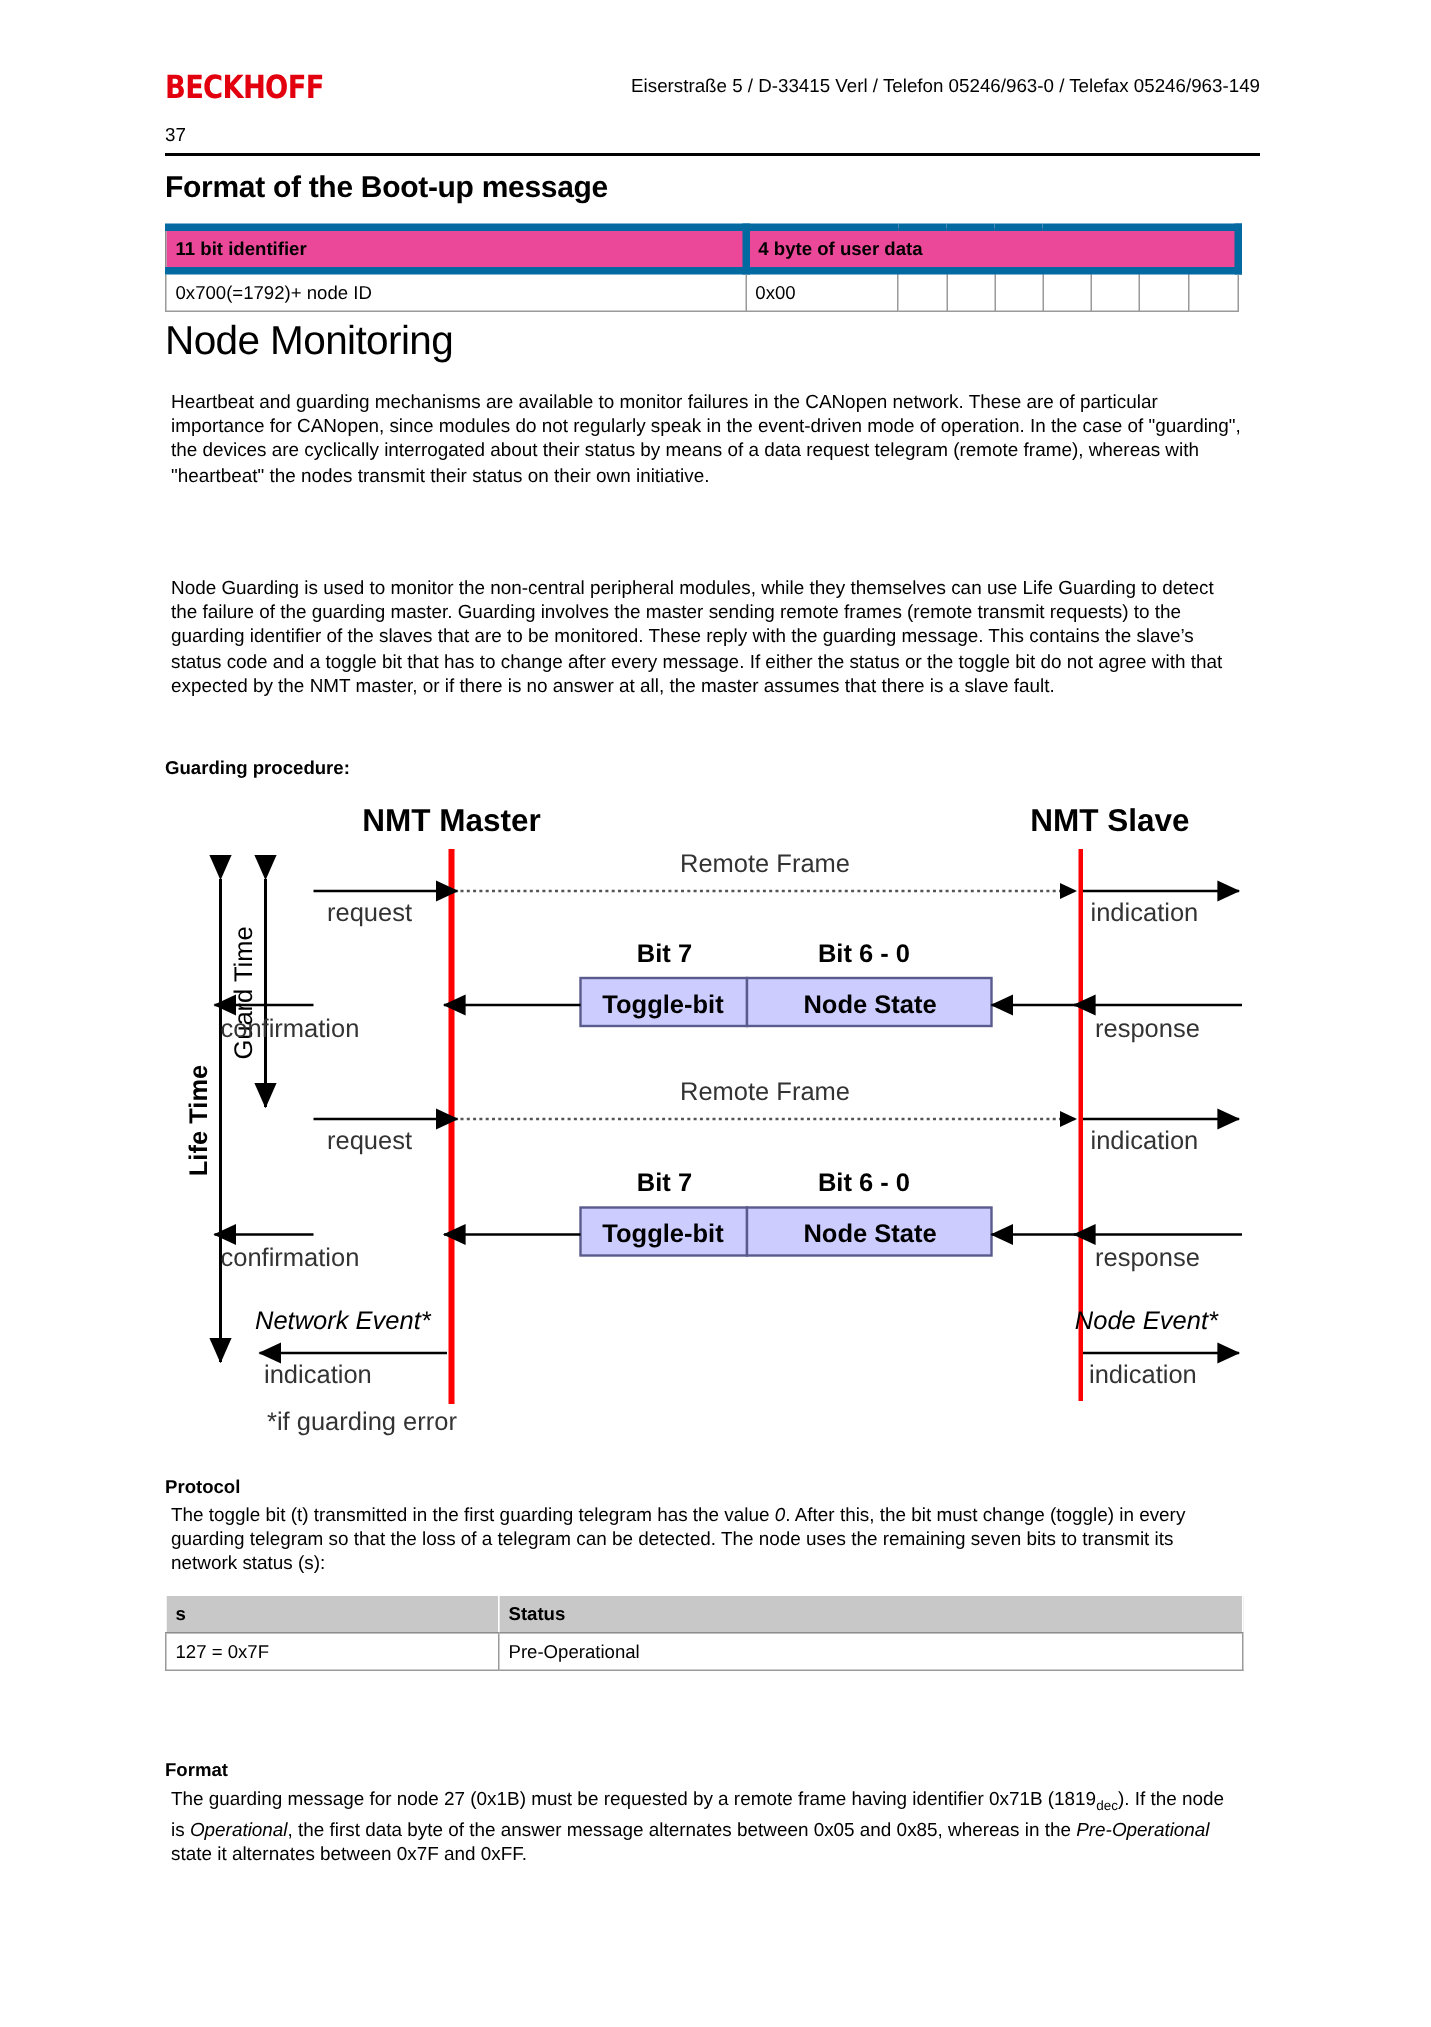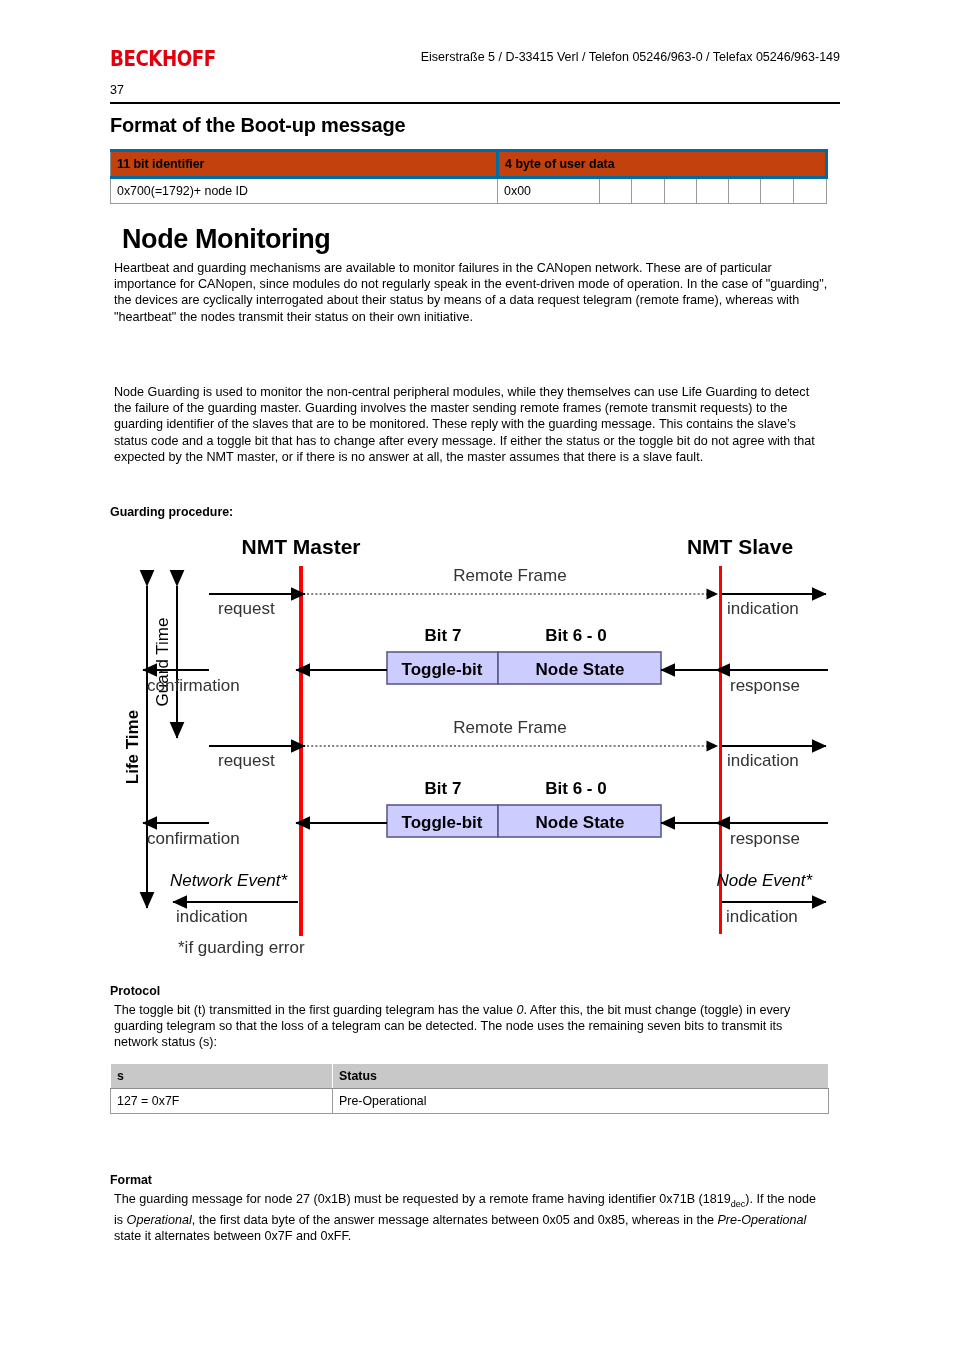--- a/index.html
+++ b/index.html
@@ -69,23 +69,23 @@
   
   h2.sect {
     position: absolute;
     margin: 0;
     font-size: 20px;
     font-weight: bold;
     letter-spacing: -0.2px;
   }
   h1.big {
     position: absolute;
-    margin: 12px;
+    margin: 0;
     font-size: 27px;
-    font-weight: bold;
+    font-weight: normal;
     letter-spacing: -0.4px;
   }
   .para {
     position: absolute;
     font-size: 12.6px;
     line-height: 16.2px;
     text-align: left;
   }
   .lbl-bold {
     position: absolute;
@@ -110,21 +110,21 @@
     height: 17px;
   }
   table.doc td {
     border: 1px solid #9a9a9a;
     padding: 3px 6px 4px 6px;
     height: 17px;
     background: #ffffff;
     vertical-align: middle;
     margin-top: 13px;
   }
-  table.doc.bootup th { border: 3px solid #0369a1; background: #c2410c; }
+  table.doc.bootup th { border: 5px solid #0369a1; background: #ec4899; }
   table.doc.bootup th.h1c { border-left: 1px solid #8d8d8d; }
 
   
   .sub { font-size: 9px; vertical-align: sub; }
   .ital { font-style: italic; }
 
   
   .diagram {
     position: absolute;
     left: 110px;

